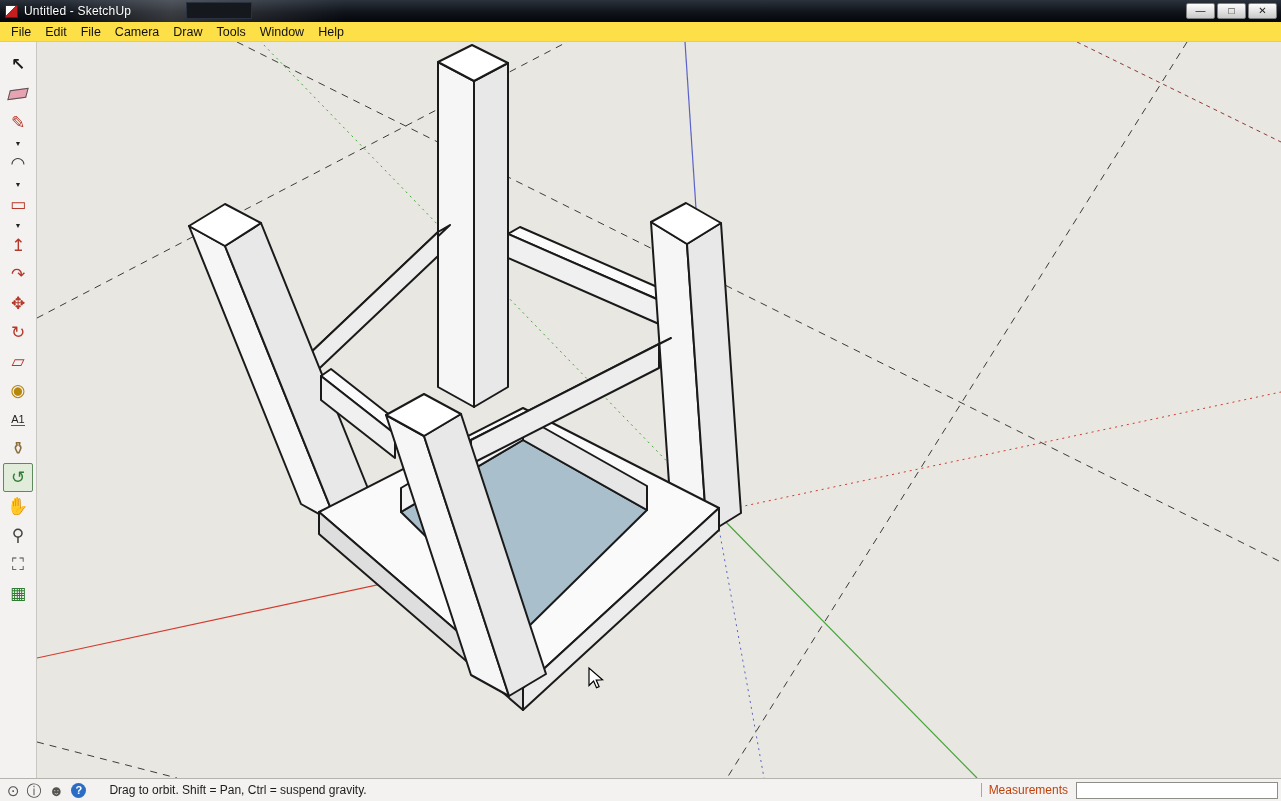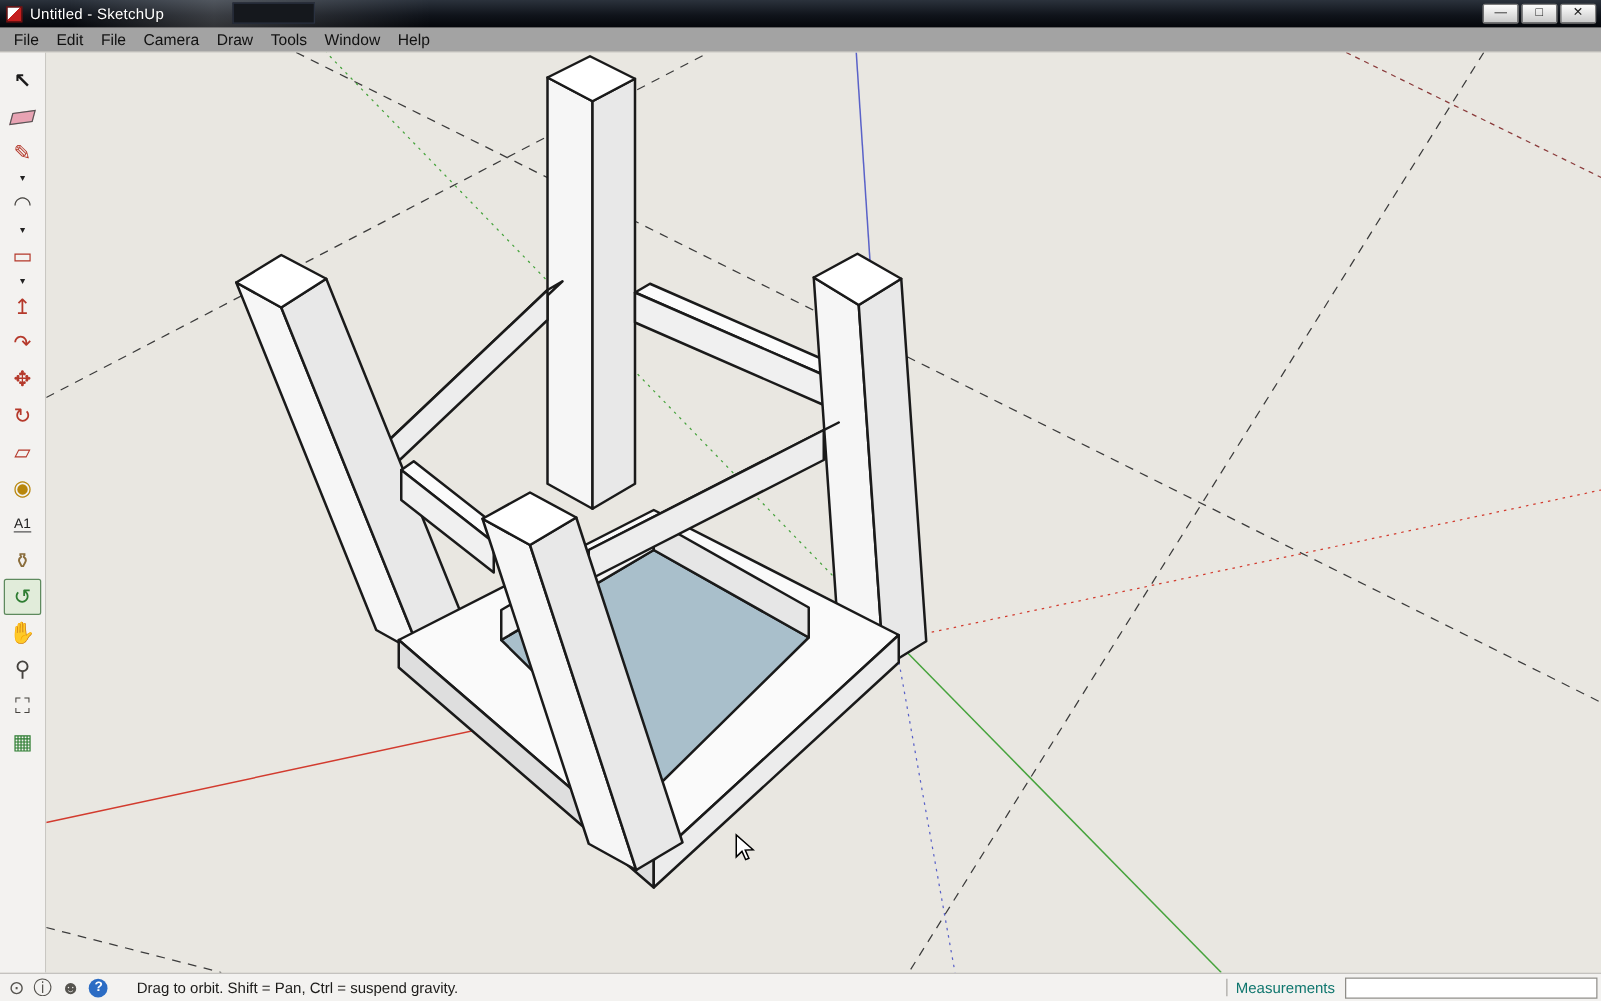--- a/index.html
+++ b/index.html
@@ -16,21 +16,21 @@
   .logo { width:13px; height:13px; margin-right:6px; border:1px solid #7a1010;
     background:linear-gradient(135deg,#ffffff 0 45%,#c41e1e 45% 100%); flex:0 0 auto; }
   .title-text { color:#ffffff; font-size:12px; letter-spacing:.2px; text-shadow:0 1px 1px #000; }
   .title-remnant { position:absolute; left:186px; top:2px; width:66px; height:17px;
     background:#15181d; border:1px solid #2a3140; }
   .win-controls { position:absolute; right:4px; top:3px; display:flex; gap:2px; }
   .win-btn { width:29px; height:16px; font-size:10px; line-height:14px; text-align:center;
     color:#222; background:linear-gradient(#fdfdfd,#c9c9c9); border:1px solid #7e7e7e; border-radius:2px; cursor:default; }
 
   
-  .menubar { height:20px; background:#a3a3a3; border-bottom:1px solid #c9c7c2;
+  .menubar { height:20px; background:#fde047; border-bottom:1px solid #c9c7c2;
     display:flex; align-items:center; padding-left:4px; }
   .menu-item { font-size:12.5px; color:#111; padding:2px 7px; }
 
   
   .main { display:flex; height:736px; }
   .toolbar { width:37px; background:#f3f2f0; border-right:1px solid #c9c7c2;
     display:flex; flex-direction:column; align-items:center; padding-top:8px; }
   .tool { width:30px; height:29px; display:flex; align-items:center; justify-content:center;
     border:1px solid transparent; border-radius:2px; }
   .tool.flyout { height:12px; }
@@ -48,21 +48,21 @@
 
   
   .statusbar { height:23px; background:#f3f2f0; border-top:1px solid #b5b3ae;
     display:flex; align-items:center; padding:0 3px 0 7px; }
   .status-icon { font-size:15px; color:#55534e; margin-right:7px; line-height:1; }
   .help-badge { width:15px; height:15px; border-radius:50%; background:#2b6cc4; color:#fff;
     font-size:11px; font-weight:bold; text-align:center; line-height:15px; margin-right:7px; }
   .hint { font-size:12px; color:#1d1c1a; margin-left:16px; }
   .spacer { flex:1; }
   .meas-sep { width:1px; height:14px; background:#a9a7a2; margin-right:7px; }
-  .meas-label { font-size:12px; color:#0f766e; margin-right:8px; }
+  .meas-label { font-size:12px; color:#c2410c; margin-right:8px; }
   .meas-input { width:202px; height:17px; border:1px solid #8f8d88; background:#fff;
     font-size:11px; padding:0 3px; }
 </style>
 </head>
 <body>
 
 <div class="titlebar">
   <div class="logo"></div>
   <div class="title-text">Untitled - SketchUp</div>
   <div class="title-remnant"></div>

